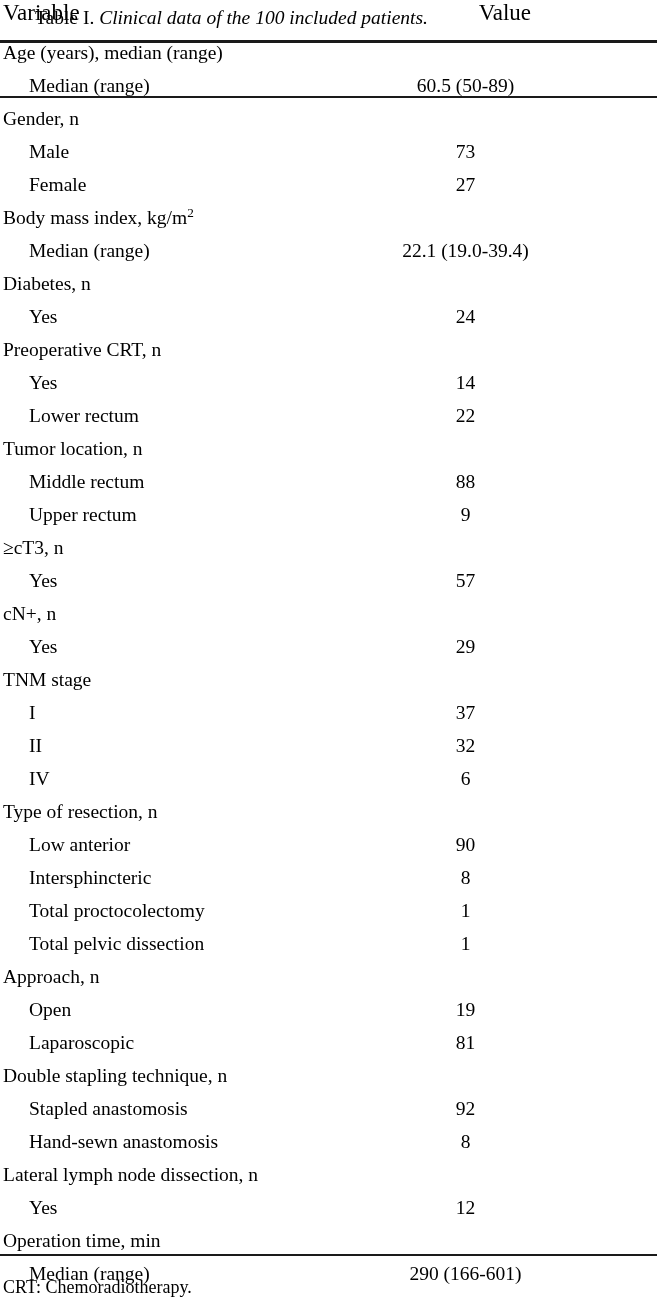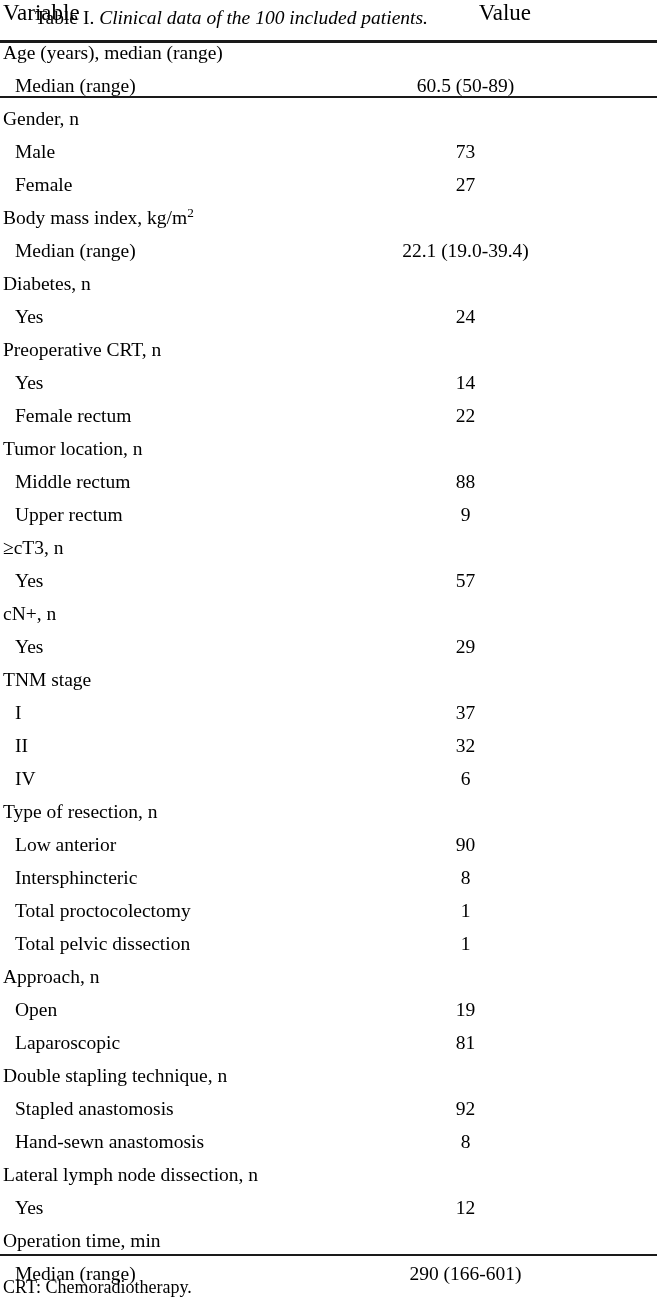--- a/index.html
+++ b/index.html
@@ -80,21 +80,21 @@
   .body-row td {
     height: 33px;
     font-size: 19.5px;
     line-height: 33px;
   }
   .body-row .c-var {
     text-align: left;
     padding-left: 3px;
     white-space: nowrap;
   }
-  .body-row .c-var.indent { padding-left: 15px; }
+  .body-row .c-var.indent { padding-left: 29px; }
   .body-row .c-val {
     text-align: center;
     padding-right: 126px;
     white-space: nowrap;
   }
 
   sup {
     font-size: 0.68em;
     vertical-align: super;
     line-height: 0;
@@ -174,21 +174,21 @@
         </tr>
         <tr class="body-row">
           <td class="c-var">Preoperative CRT, n</td>
           <td class="c-val"></td>
         </tr>
         <tr class="body-row">
           <td class="c-var indent">Yes</td>
           <td class="c-val">14</td>
         </tr>
         <tr class="body-row">
-          <td class="c-var indent">Female rectum</td>
+          <td class="c-var indent">Lower rectum</td>
           <td class="c-val">22</td>
         </tr>
         <tr class="body-row">
           <td class="c-var">Tumor location, n</td>
           <td class="c-val"></td>
         </tr>
         <tr class="body-row">
           <td class="c-var indent">Middle rectum</td>
           <td class="c-val">88</td>
         </tr>

